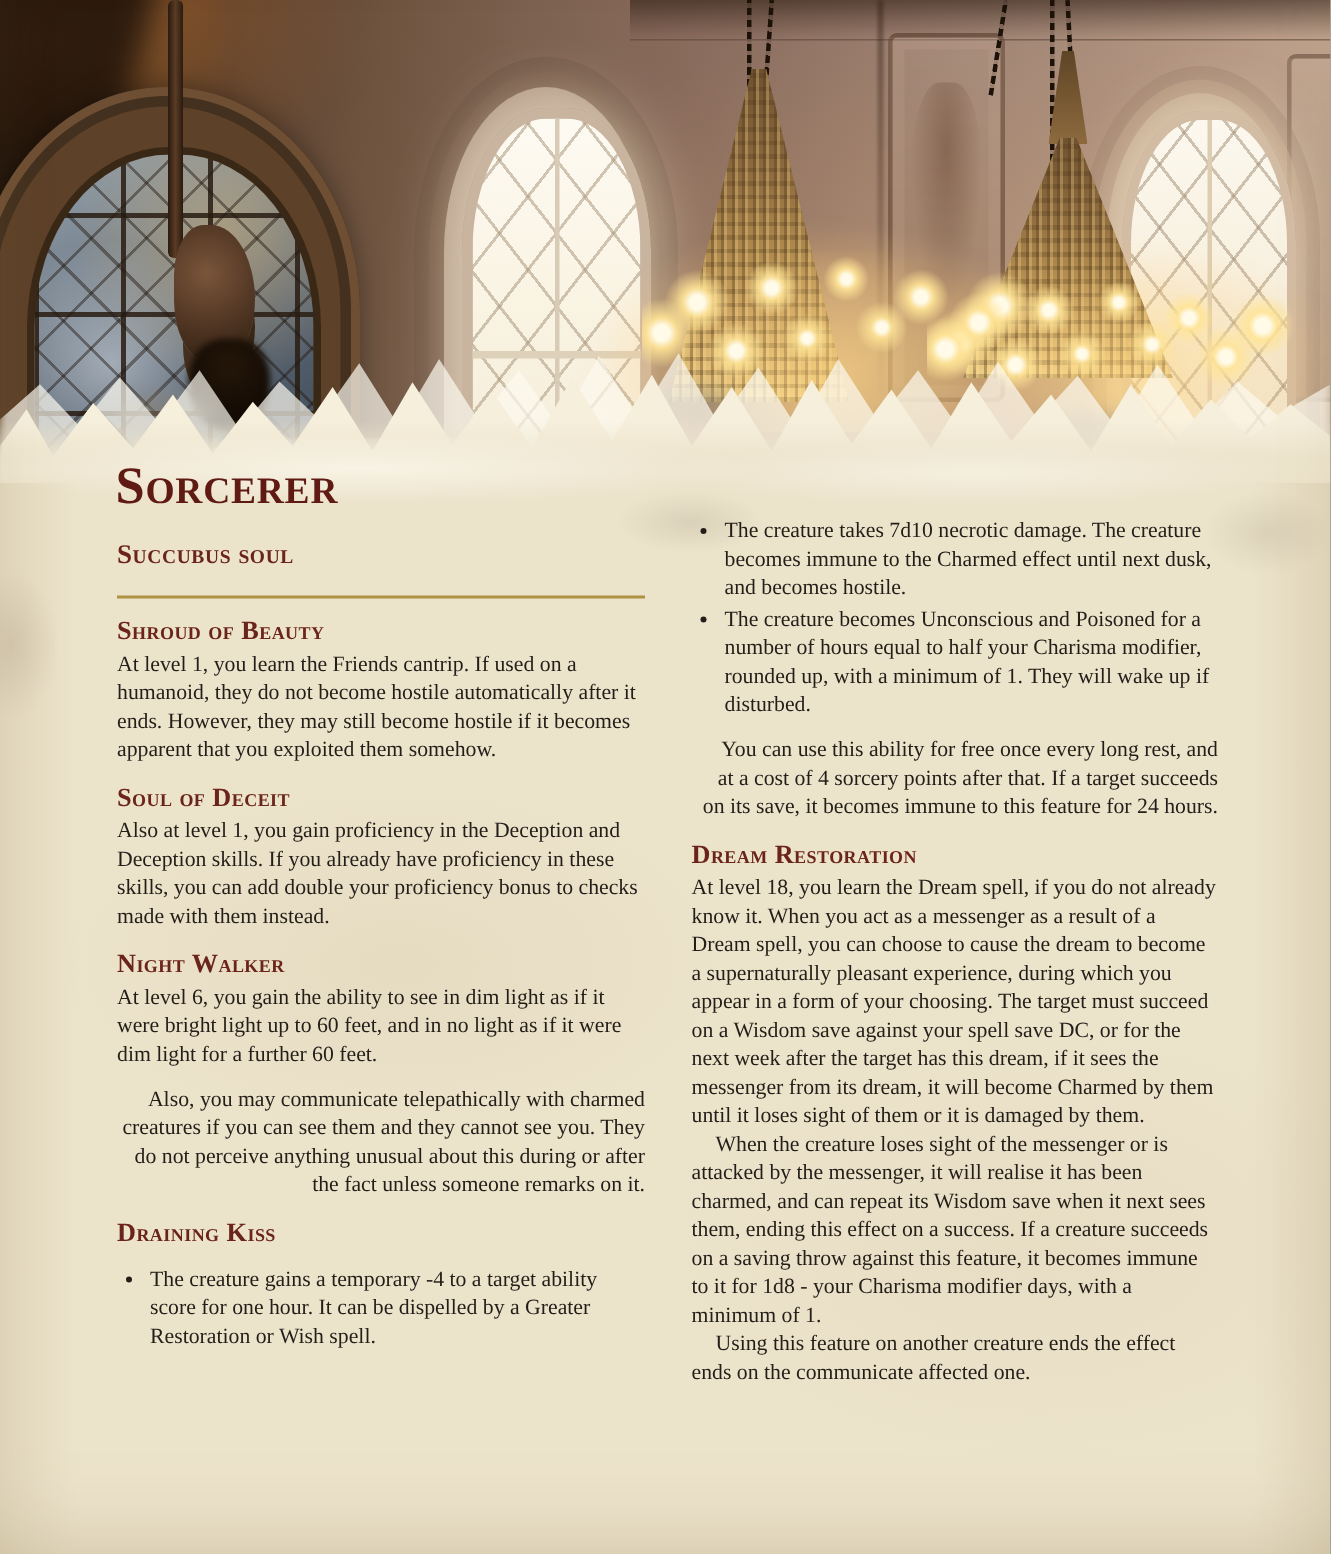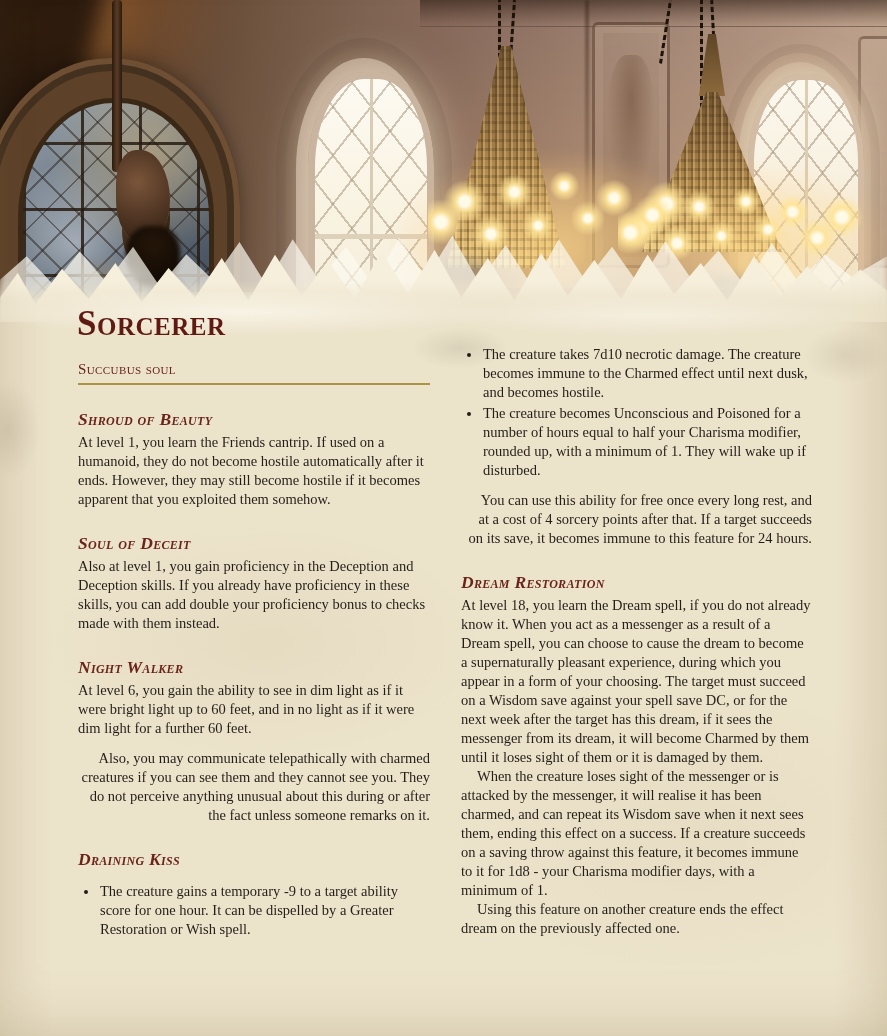--- a/index.html
+++ b/index.html
@@ -124,24 +124,24 @@
   .fog-halo{left:0;top:292px;width:887px;height:66px;pointer-events:none;
     background:
       radial-gradient(ellipse 380px 34px at 240px 30%, rgba(252,248,238,.75), transparent 70%),
       radial-gradient(ellipse 300px 30px at 650px 35%, rgba(252,248,238,.55), transparent 70%);}
   
   .title{position:absolute;left:77px;top:306px;font-size:35px;line-height:1.05;font-weight:700;
     font-variant:small-caps;letter-spacing:.5px;color:#5e1a13;}
   .col{position:absolute;width:352px;color:#241e19;font-size:14.5px;line-height:19px;}
   .col-left{left:78px;top:357px;}
   .col-right{left:461px;top:345px;width:351px;}
-  h3.sec{margin:0 0 7px 0;font-size:15px;line-height:24px;font-weight:400;font-variant:small-caps;
-    letter-spacing:.4px;color:#6b241b;border-bottom:2px solid #ad9245;padding-bottom:2px;}
-  h4.feat{margin:24px 0 3px 0;font-size:17.5px;line-height:21px;font-weight:700;font-variant:small-caps;
-    letter-spacing:.3px;color:#6b241b;font-style:italic;}
+  h3.sec{margin:0 0 7px 0;font-size:18px;line-height:24px;font-weight:700;font-variant:small-caps;
+    letter-spacing:.4px;color:#6b241b;border-bottom:2px solid #ad9245;padding-bottom:16px;}
+  h4.feat{margin:11px 0 3px 0;font-size:17.5px;line-height:21px;font-weight:700;font-variant:small-caps;
+    letter-spacing:.3px;color:#6b241b;}
   p{margin:0;}
   p.spaced{margin-top:11px;text-align:right;}
   p.indent{text-indent:16px;}
   ul.blist{margin:12px 0 0 0;padding:0 0 0 21px;}
   ul.blist li{margin:0 0 2px 0;padding-left:1px;}
   .col-right ul.blist{margin-top:0;}
 </style>
 </head>
 <body>
 
@@ -192,30 +192,30 @@
 
     <h4 class="feat">Soul of Deceit</h4>
     <p>Also at level 1, you gain proficiency in the Deception and Deception skills. If you already have proficiency in these skills, you can add double your proficiency bonus to checks made with them instead.</p>
 
     <h4 class="feat">Night Walker</h4>
     <p>At level 6, you gain the ability to see in dim light as if it were bright light up to 60 feet, and in no light as if it were dim light for a further 60 feet.</p>
     <p class="spaced">Also, you may communicate telepathically with charmed creatures if you can see them and they cannot see you. They do not perceive anything unusual about this during or after the fact unless someone remarks on it.</p>
 
     <h4 class="feat">Draining Kiss</h4>
     <ul class="blist">
-      <li>The creature gains a temporary -9 to a target ability score for one hour. It can be dispelled by a Greater Restoration or Wish spell.</li>
+      <li>The creature gains a temporary -4 to a target ability score for one hour. It can be dispelled by a Greater Restoration or Wish spell.</li>
     </ul>
   </div>
 
   <div class="col col-right">
     <ul class="blist">
       <li>The creature takes 7d10 necrotic damage. The creature becomes immune to the Charmed effect until next dusk, and becomes hostile.</li>
       <li>The creature becomes Unconscious and Poisoned for a number of hours equal to half your Charisma modifier, rounded up, with a minimum of 1. They will wake up if disturbed.</li>
     </ul>
     <p class="indent spaced">You can use this ability for free once every long rest, and at a cost of 4 sorcery points after that. If a target succeeds on its save, it becomes immune to this feature for 24 hours.</p>
 
     <h4 class="feat">Dream Restoration</h4>
     <p>At level 18, you learn the Dream spell, if you do not already know it. When you act as a messenger as a result of a Dream spell, you can choose to cause the dream to become a supernaturally pleasant experience, during which you appear in a form of your choosing. The target must succeed on a Wisdom save against your spell save DC, or for the next week after the target has this dream, if it sees the messenger from its dream, it will become Charmed by them until it loses sight of them or it is damaged by them.</p>
     <p class="indent">When the creature loses sight of the messenger or is attacked by the messenger, it will realise it has been charmed, and can repeat its Wisdom save when it next sees them, ending this effect on a success. If a creature succeeds on a saving throw against this feature, it becomes immune to it for 1d8 - your Charisma modifier days, with a minimum of 1.</p>
-    <p class="indent">Using this feature on another creature ends the effect dream on the previously affected one.</p>
+    <p class="indent">Using this feature on another creature ends the effect ends on the communicate affected one.</p>
   </div>
 
 </div>
 
 </body></html>

